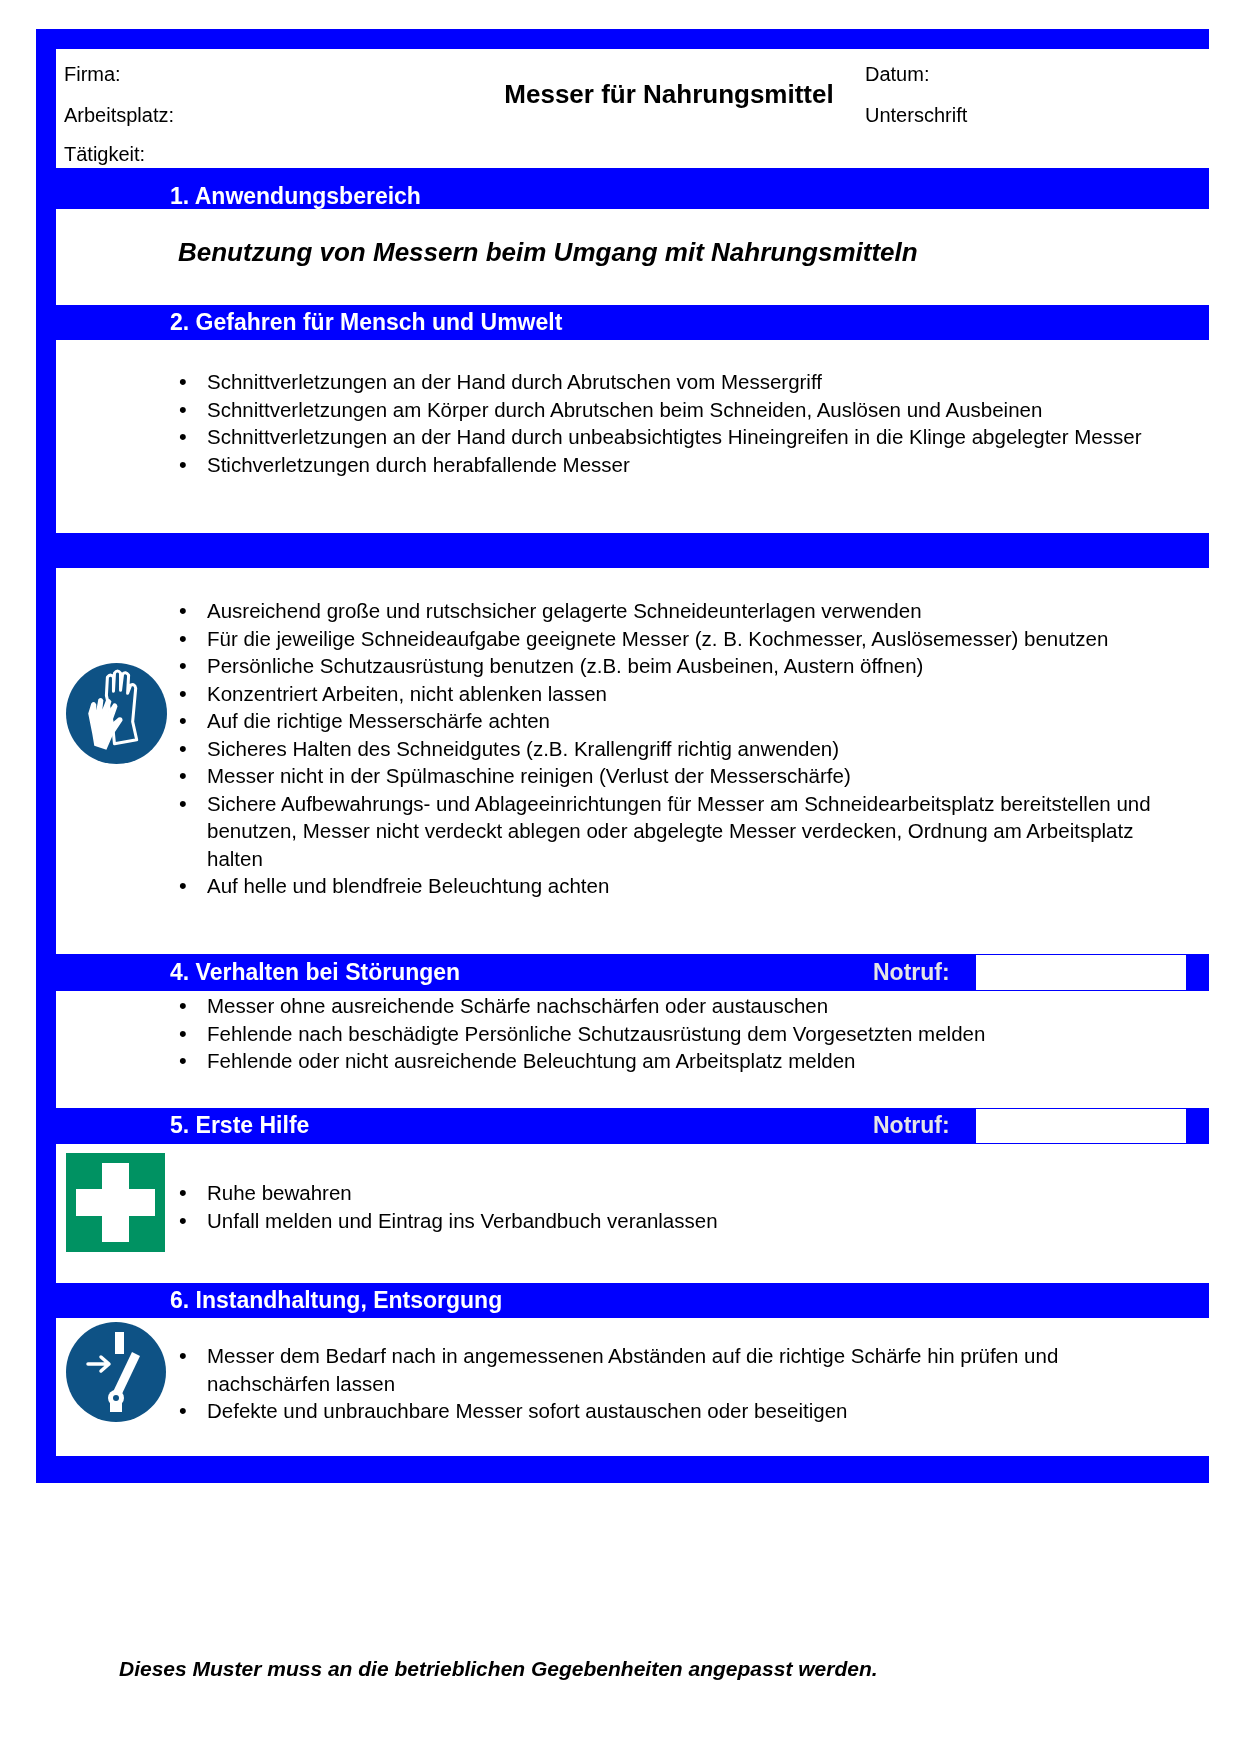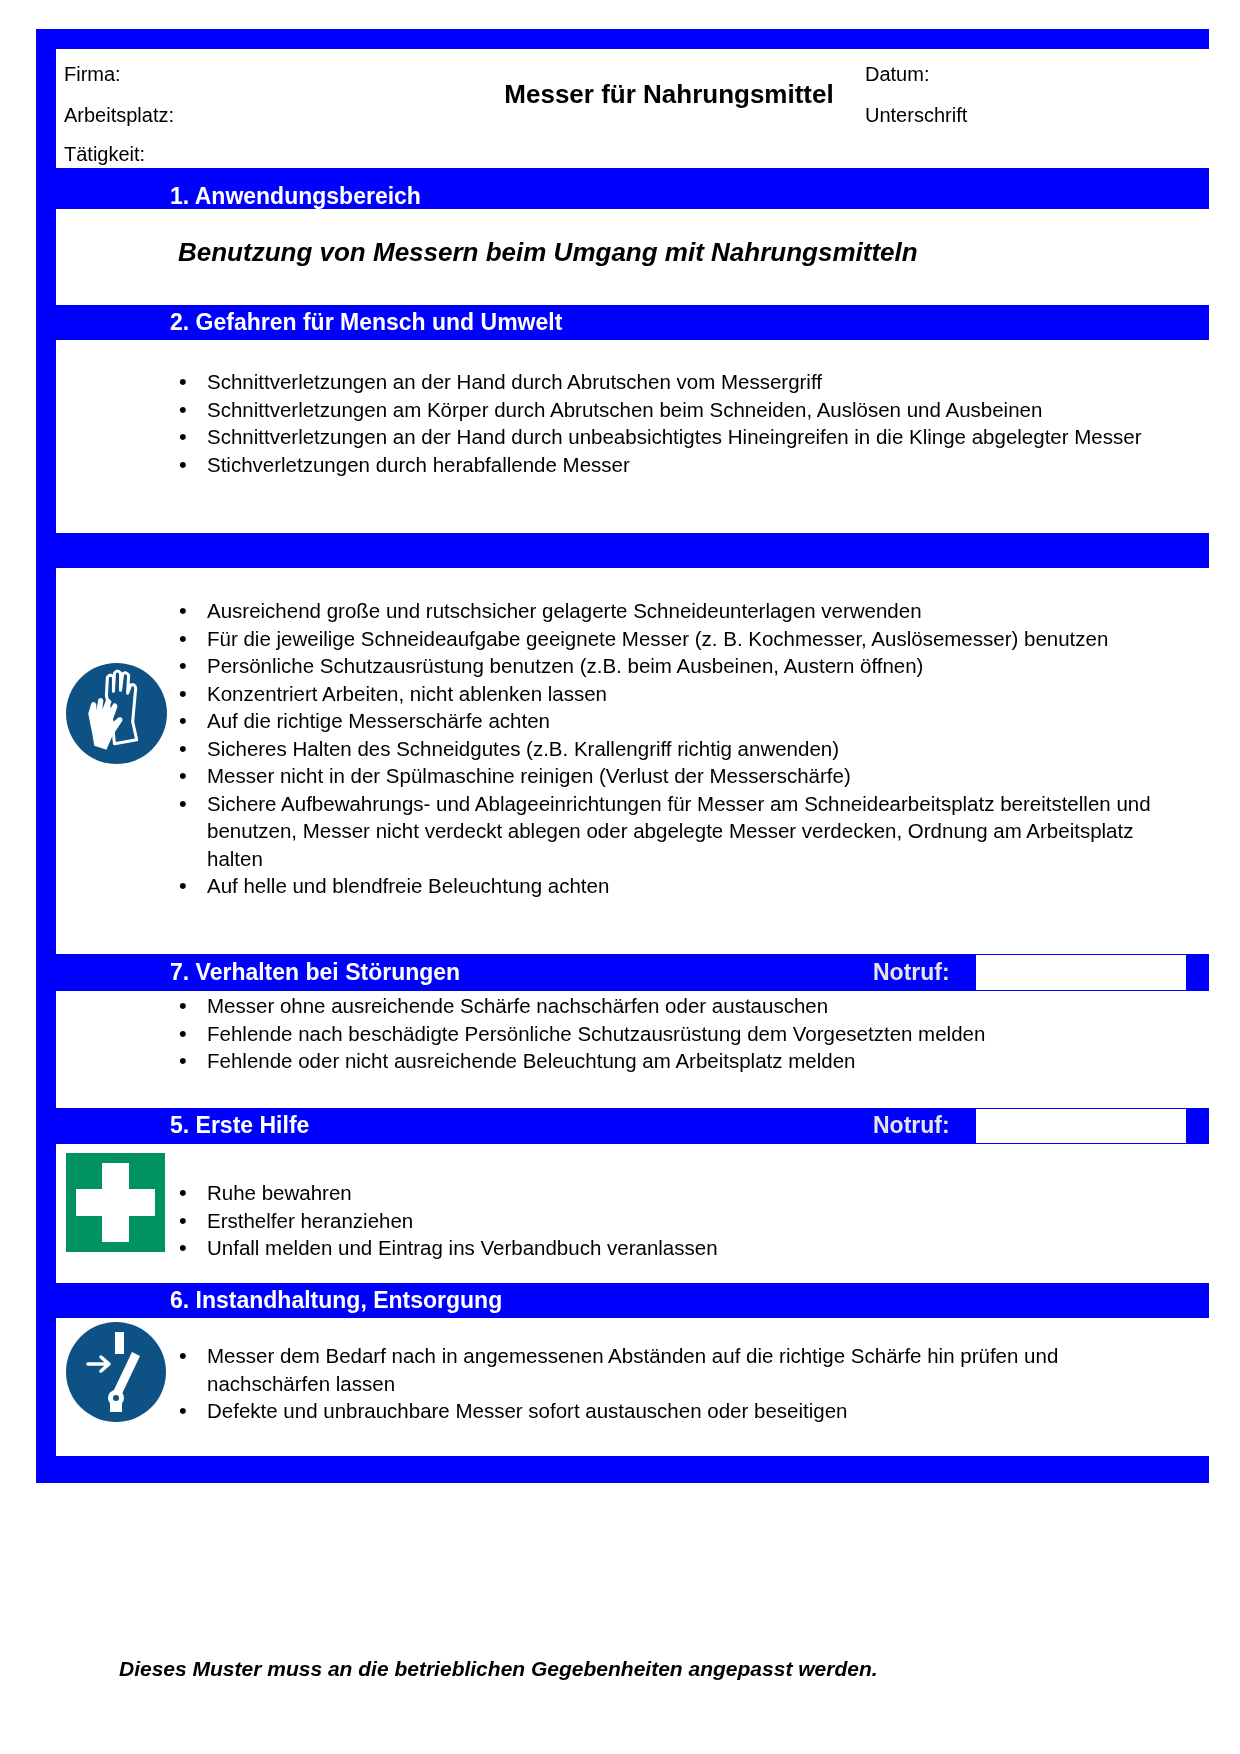--- a/index.html
+++ b/index.html
@@ -77,21 +77,21 @@
     <li>Konzentriert Arbeiten, nicht ablenken lassen</li>
     <li>Auf die richtige Messerschärfe achten</li>
     <li>Sicheres Halten des Schneidgutes (z.B. Krallengriff richtig anwenden)</li>
     <li>Messer nicht in der Spülmaschine reinigen (Verlust der Messerschärfe)</li>
     <li>Sichere Aufbewahrungs- und Ablageeinrichtungen für Messer am Schneidearbeitsplatz bereitstellen und benutzen, Messer nicht verdeckt ablegen oder abgelegte Messer verdecken, Ordnung am Arbeitsplatz halten</li>
     <li>Auf helle und blendfreie Beleuchtung achten</li>
   </ul>
 </div>
 
 <div class="hdr" style="top:954px;height:37px;">
-  <span class="title">7. Verhalten bei Störungen</span>
+  <span class="title">4. Verhalten bei Störungen</span>
   <span class="notruf">Notruf:</span>
   <div class="notruf-box" style="height:37px;"></div>
 </div>
 <div class="block" style="top:991px;height:117px;">
   <ul class="list" style="top:1px;">
     <li>Messer ohne ausreichende Schärfe nachschärfen oder austauschen</li>
     <li>Fehlende nach beschädigte Persönliche Schutzausrüstung dem Vorgesetzten melden</li>
     <li>Fehlende oder nicht ausreichende Beleuchtung am Arbeitsplatz melden</li>
   </ul>
 </div>
@@ -102,21 +102,20 @@
   <div class="notruf-box" style="height:36px;"></div>
 </div>
 <div class="block" style="top:1144px;height:139px;">
   <svg class="icon" style="left:10px;top:9px;" width="99" height="99" viewBox="0 0 99 99">
     <rect x="0" y="0" width="99" height="99" fill="#009262"></rect>
     <rect x="36" y="10" width="27" height="79" fill="#fff"></rect>
     <rect x="10" y="36" width="79" height="27" fill="#fff"></rect>
   </svg>
   <ul class="list" style="top:35px;">
     <li>Ruhe bewahren</li>
-    <li>Ersthelfer heranziehen</li>
     <li>Unfall melden und Eintrag ins Verbandbuch veranlassen</li>
   </ul>
 </div>
 
 <div class="hdr" style="top:1283px;height:35px;">
   <span class="title">6. Instandhaltung, Entsorgung</span>
 </div>
 <div class="block" style="top:1318px;height:138px;">
   <svg class="icon" style="left:10px;top:4px;" width="100" height="100" viewBox="0 0 100 100">
     <circle cx="50" cy="50" r="50" fill="#0e5285"></circle>

